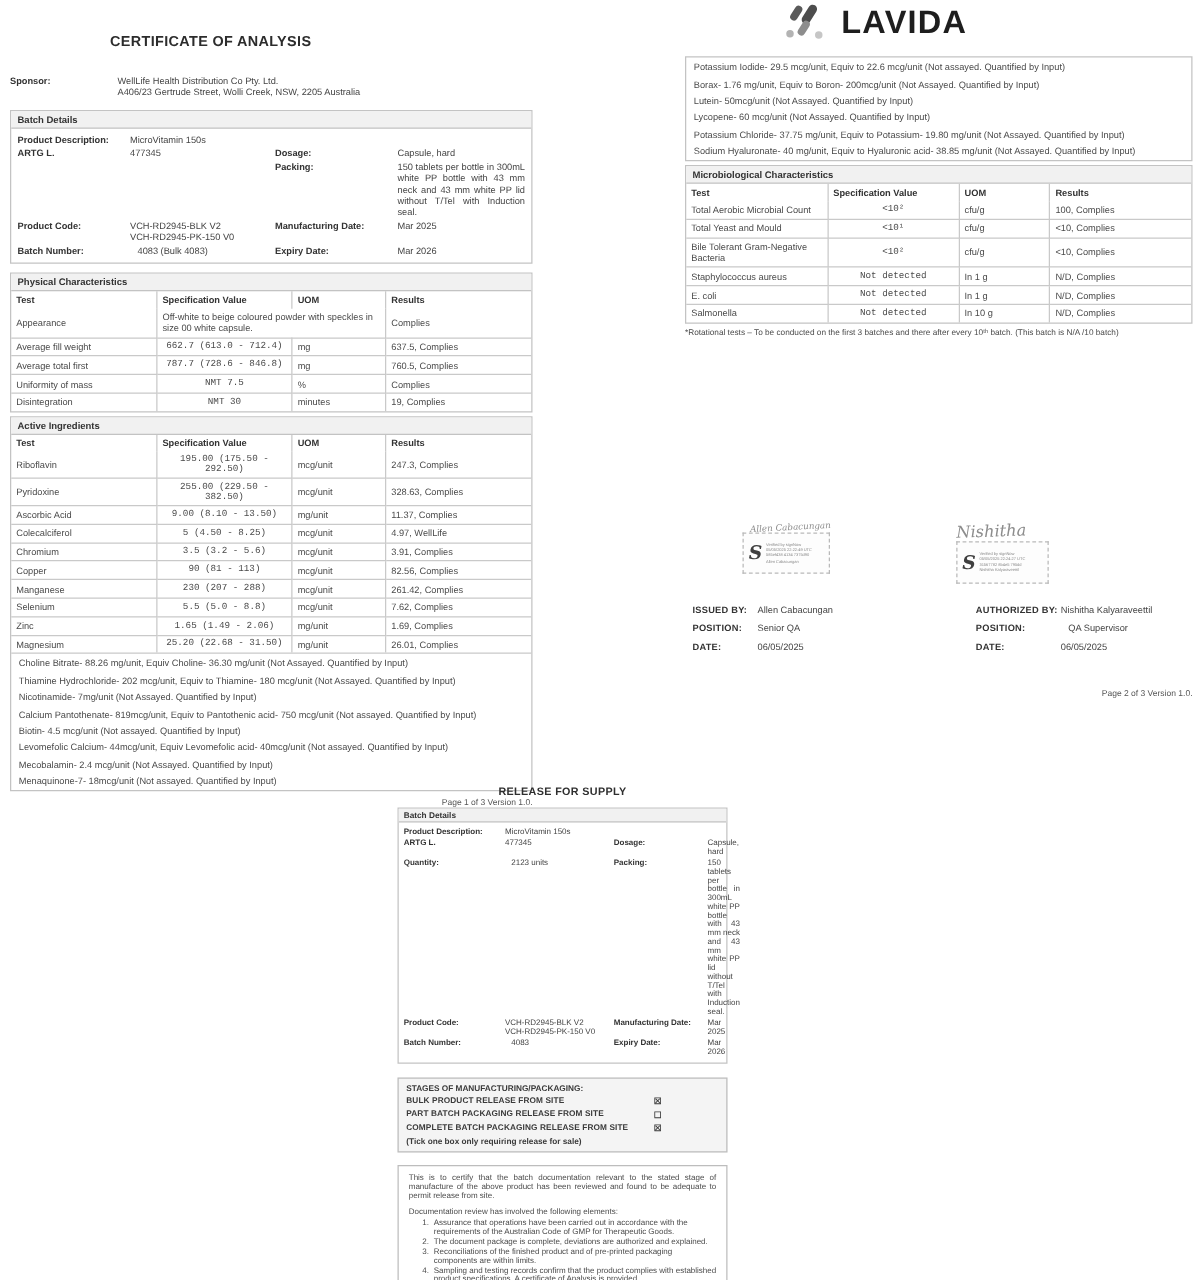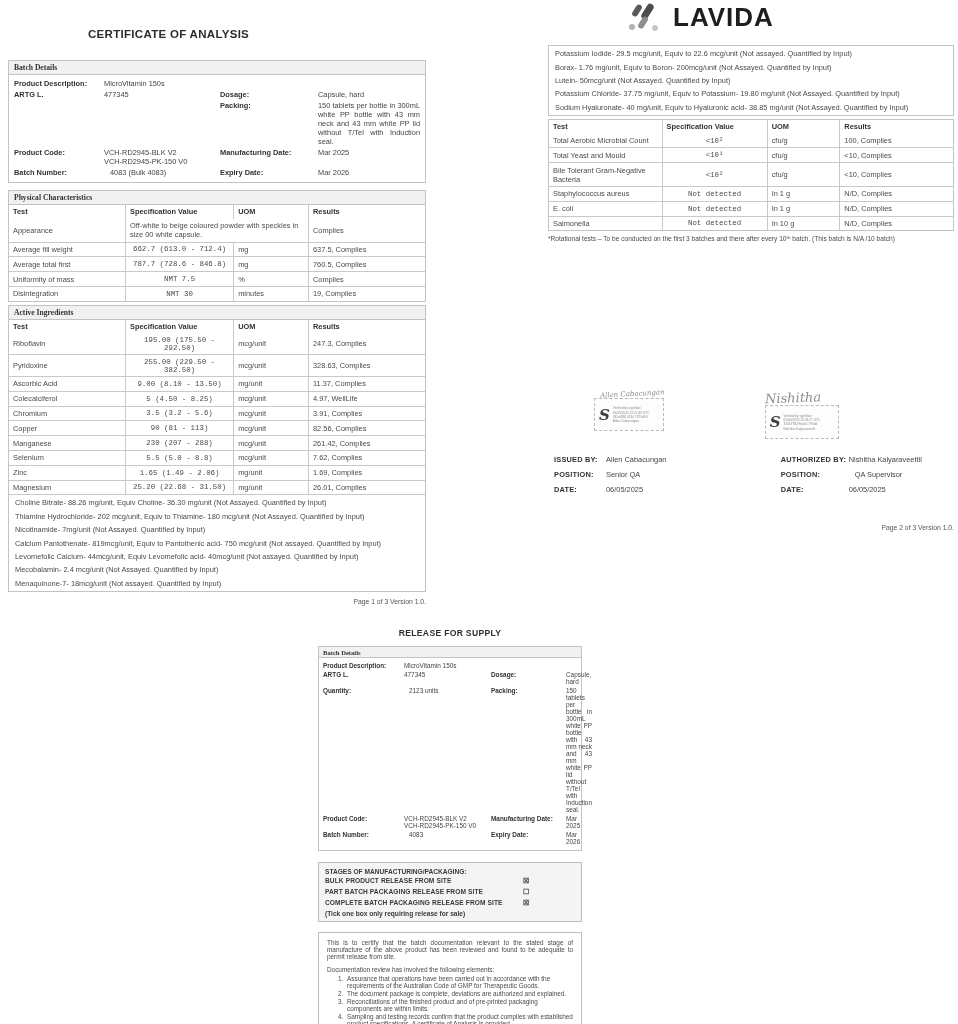--- a/index.html
+++ b/index.html
@@ -16,21 +16,21 @@
   .li-c { width:6px; height:13px; border-radius:4px; background:#8d8d8d; transform:rotate(32deg); left:12px; top:13px; }
   .li-d { width:6px; height:6px; border-radius:50%; background:#b3b3b3; left:1px; top:21px; }
   .li-e { width:6px; height:6px; border-radius:50%; background:#c6c6c6; left:24px; top:22px; }
   .logo-text { font-size:26px; font-weight:bold; letter-spacing:1px; color:#1e1e1e; }
 
   
   .page { position:absolute; }
   .doc-title { font-size:11.5px; font-weight:bold; color:#2c2c2c; letter-spacing:.3px; }
   .box { border:1px solid #c3c3c3; background:#fff; }
   .sec-head { background:#f1f1f1; border-bottom:1px solid #c3c3c3; font-weight:bold; color:#333;
-              padding:2px 5px; font-size:7.6px;font-family:Liberation Serif, serif; }
+              padding:2px 5px; font-size:7.6px; }
   table { border-collapse:collapse; width:100%; table-layout:fixed; }
   th, td { border:1px solid #c9c9c9; font-size:7.4px; padding:2.4px 4px; color:#4a4a4a; vertical-align:middle; }
   th { font-weight:bold; text-align:left; color:#333; }
   table tr > *:first-child { border-left:none; }
   table tr > *:last-child { border-right:none; }
   table tr:first-child > * { border-top:none; }
   table tr:last-child > * { border-bottom:none; }
   td.num { text-align:center;font-family:Liberation Mono, monospace; }
   .c-test { width:28%; } .c-spec { width:26%; } .c-uom { width:18%; } .c-res { width:28%; }
 
@@ -82,20 +82,27 @@
         <i class="li-c"></i>
         <i class="li-d"></i>
         <i class="li-e"></i>
     </span>
     <span class="logo-text">LAVIDA</span>
   </div>
 
   <section class="page" style="left:8px; top:28px; width:418px;">
     <div class="doc-title" style="margin:0 0 20px 80px;">CERTIFICATE OF ANALYSIS</div>
 
+    <div style="display:grid; grid-template-columns:86px 1fr; font-size:7.4px; margin-bottom:10px;">
+      <div class="kv lbl" style="font-weight:bold; color:#333; padding:0;">Sponsor:</div>
+      <div>
+        <div>WellLife Health Distribution Co Pty. Ltd.</div>
+        <div>A406/23 Gertrude Street, Wolli Creek, NSW, 2205 Australia</div>
+      </div>
+    </div>
 
     <div class="box">
       <div class="sec-head">Batch Details</div>
       <div style="padding:3px 0 4px;">
         <div class="kv">
           <span class="lbl">Product Description:</span>
           <span class="val" style="grid-column:2 / span 3;">MicroVitamin 150s</span>
         </div>
         <div class="kv">
           <span class="lbl">ARTG L.</span>
@@ -244,39 +251,42 @@
               <td class="c-uom">mg/unit</td>
               <td class="c-res">26.01, Complies</td>
             </tr>
           </tbody>
       </table>
       <div class="ing-box" style="border-top:1px solid #c9c9c9;">
           <div class="ing-line">Choline Bitrate- 88.26 mg/unit, Equiv Choline- 36.30 mg/unit (Not Assayed. Quantified by Input)</div>
           <div class="ing-line">Thiamine Hydrochloride- 202 mcg/unit, Equiv to Thiamine- 180 mcg/unit (Not Assayed. Quantified by Input)</div>
           <div class="ing-line">Nicotinamide- 7mg/unit (Not Assayed. Quantified by Input)</div>
           <div class="ing-line">Calcium Pantothenate- 819mcg/unit, Equiv to Pantothenic acid- 750 mcg/unit (Not assayed. Quantified by Input)</div>
+          <div class="ing-line">Biotin- 4.5 mcg/unit (Not assayed. Quantified by Input)</div>
           <div class="ing-line">Levomefolic Calcium- 44mcg/unit, Equiv Levomefolic acid- 40mcg/unit (Not assayed. Quantified by Input)</div>
           <div class="ing-line">Mecobalamin- 2.4 mcg/unit (Not Assayed. Quantified by Input)</div>
           <div class="ing-line">Menaquinone-7- 18mcg/unit (Not assayed. Quantified by Input)</div>
         </div>
     </div>
 
     <div class="pg-footer" style="margin-top:6px;">Page 1 of 3 Version 1.0.</div>
   </section>
 
   <section class="page" style="left:548px; top:45px; width:406px;">
     <div class="box ing-box">
         <div class="ing-line">Potassium Iodide- 29.5 mcg/unit, Equiv to 22.6 mcg/unit (Not assayed. Quantified by Input)</div>
         <div class="ing-line">Borax- 1.76 mg/unit, Equiv to Boron- 200mcg/unit (Not Assayed. Quantified by Input)</div>
         <div class="ing-line">Lutein- 50mcg/unit (Not Assayed. Quantified by Input)</div>
+        <div class="ing-line">Lycopene- 60 mcg/unit (Not Assayed. Quantified by Input)</div>
         <div class="ing-line">Potassium Chloride- 37.75 mg/unit, Equiv to Potassium- 19.80 mg/unit (Not Assayed. Quantified by Input)</div>
         <div class="ing-line">Sodium Hyaluronate- 40 mg/unit, Equiv to Hyaluronic acid- 38.85 mg/unit (Not Assayed. Quantified by Input)</div>
       </div>
 
     <div class="box" style="margin-top:3px;">
+      <div class="sec-head">Microbiological Characteristics</div>
       <table>
         <thead>
           <tr>
             <th class="c-test">Test</th>
             <th class="c-spec">Specification Value</th>
             <th class="c-uom">UOM</th>
             <th class="c-res">Results</th>
           </tr>
         </thead>
         <tbody>

